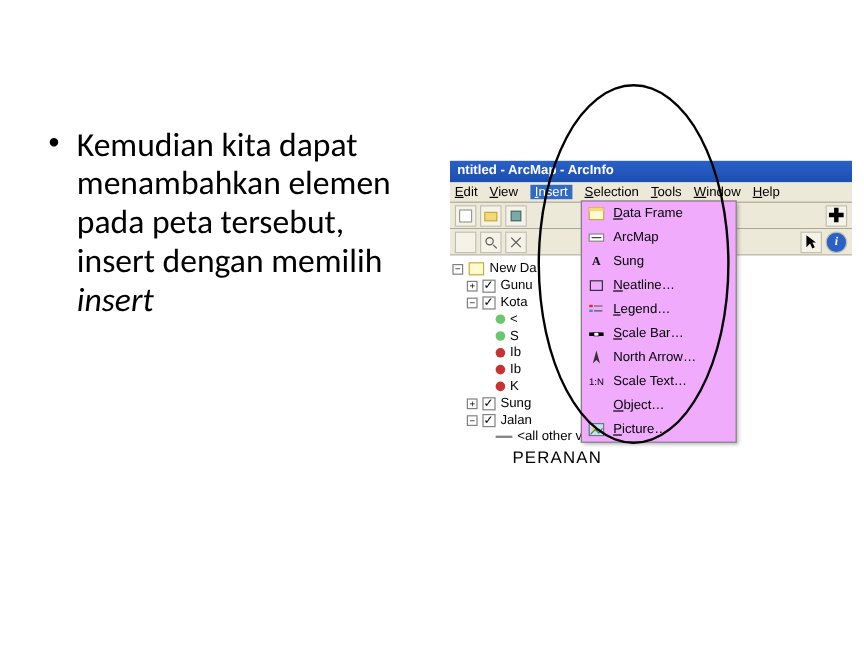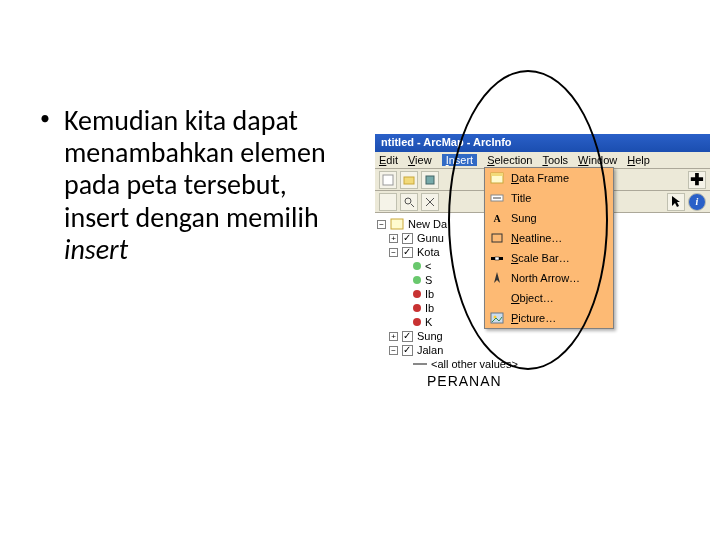--- a/index.html
+++ b/index.html
@@ -12,21 +12,21 @@
   .shot { position: absolute; left: 375px; top: 88px; width: 335px; font-family: Tahoma, Arial, sans-serif; font-size: 11px; color: #000; margin-top: 46px; }
   .titlebar { height: 18px; background: linear-gradient(#2a60c8,#1b4eb0); color: #fff; font-weight: bold; padding: 2px 6px; font-size: 11px; }
   .menubar { background: #ece9d8; border-bottom: 1px solid #aca899; padding: 2px 4px; display: flex; gap: 10px; position: relative; text-align: right; }
   .menubar span { cursor: default; }
   .menubar span u { text-decoration: underline; }
   .menubar .open { background: #316ac5; color: #fff; padding: 0 4px; }
   .toolbar { background: #ece9d8; border-bottom: 1px solid #aca899; padding: 2px 4px; display: flex; gap: 3px; align-items: center; height: 22px; }
   .tbtn { width: 18px; height: 18px; border: 1px solid #c0c0b0; background: #f5f3e8; display:flex; align-items:center; justify-content:center; font-size:10px;}
   .plusbtn { font-size:16px; font-weight:bold; color:#000; }
   .infobtn { background:#2a60c8; color:#fff; border-radius:50%; font-weight:bold; font-style:italic; font-family:Georgia,serif;}
-  .dropdown { position: absolute; left: 109px; top: 15px; width: 130px; background: #fdba74; border: 1px solid #808080; box-shadow: 2px 2px 3px rgba(0,0,0,.3); z-index: 10; }
+  .dropdown { position: absolute; left: 109px; top: 15px; width: 130px; background: #f0abfc; border: 1px solid #808080; box-shadow: 2px 2px 3px rgba(0,0,0,.3); z-index: 10; }
   .dropdown .item { display: flex; align-items: center; padding: 2px 6px 2px 4px; gap: 6px; }
   .dropdown .ico { width: 16px; height: 16px; display:flex; align-items:center; justify-content:center; font-size:10px; }
   .dropdown .lbl u { text-decoration: underline; }
   .toc { background: #fff; padding: 4px 2px; }
   .toc-item { display: flex; align-items: center; gap: 4px; padding: 1px 0; font-size: 11px; }
   .toc-item .expand { width: 9px; height: 9px; border: 1px solid #808080; font-size:8px; line-height:7px; text-align:center; background:#fff; }
   .toc-item .chk { width: 11px; height: 11px; border: 1px solid #808080; background:#fff; position:relative; }
   .toc-item .chk.checked::after { content:"✓"; position:absolute; left:0; top:-2px; font-size:10px; }
   .toc-item.bold .lbl { font-weight: normal; }
   .toc-sub { margin-left: 36px; }
@@ -71,51 +71,66 @@
           </span>
           <span class="lbl"><u>D</u>ata Frame</span>
         </div>
         <div class="item">
           <span class="ico">
             <svg width="14" height="12">
                 <rect x="1" y="3" width="12" height="6" fill="#fff" stroke="#888"></rect>
                 <line x1="3" y1="6" x2="11" y2="6" stroke="#444"></line>
               </svg>
           </span>
-          <span class="lbl">Title</span>
+          <span class="lbl">ArcMap</span>
         </div>
         <div class="item">
           <span class="ico" style="font-weight:bold;font-family:Georgia,serif;">A</span>
           <span class="lbl">Sung</span>
         </div>
         <div class="item">
           <span class="ico">
             <svg width="14" height="12">
                 <rect x="2" y="2" width="10" height="8" fill="none" stroke="#333"></rect>
               </svg>
           </span>
           <span class="lbl"><u>N</u>eatline…</span>
+        </div>
+        <div class="item">
+          <span class="ico">
+            <svg width="14" height="12">
+                <rect x="1" y="2" width="3" height="2" fill="#c33"></rect>
+                <rect x="1" y="6" width="3" height="2" fill="#39c"></rect>
+                <line x1="5" y1="3" x2="12" y2="3" stroke="#555"></line>
+                <line x1="5" y1="7" x2="12" y2="7" stroke="#555"></line>
+              </svg>
+          </span>
+          <span class="lbl"><u>L</u>egend…</span>
         </div>
         <div class="item">
           <span class="ico">
             <svg width="14" height="12">
                 <rect x="1" y="5" width="4" height="3" fill="#000"></rect>
                 <rect x="5" y="5" width="4" height="3" fill="#fff" stroke="#000" stroke-width="0.5"></rect>
                 <rect x="9" y="5" width="4" height="3" fill="#000"></rect>
               </svg>
           </span>
           <span class="lbl"><u>S</u>cale Bar…</span>
         </div>
         <div class="item">
           <span class="ico">
             <svg width="14" height="14">
                 <polygon points="7,1 10,12 7,9 4,12" fill="#333"></polygon>
               </svg>
           </span>
           <span class="lbl">North Arrow…</span>
+        </div>
+        <div class="item">
+          <span class="ico" style="font-size:8px;">1:N</span>
+          <span class="lbl">Scale Text…</span>
         </div>
         <div class="item">
           <span class="ico"></span>
           <span class="lbl"><u>O</u>bject…</span>
         </div>
         <div class="item">
           <span class="ico">
             <svg width="14" height="12">
                 <rect x="1" y="1" width="12" height="10" fill="#cde" stroke="#678"></rect>
                 <circle cx="5" cy="5" r="1.5" fill="#fc3"></circle>

